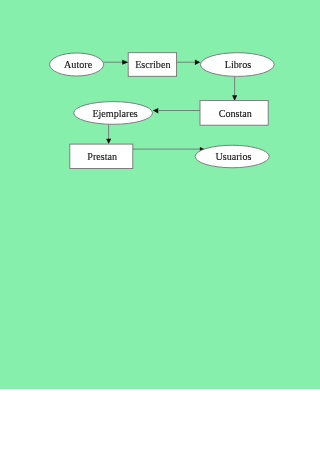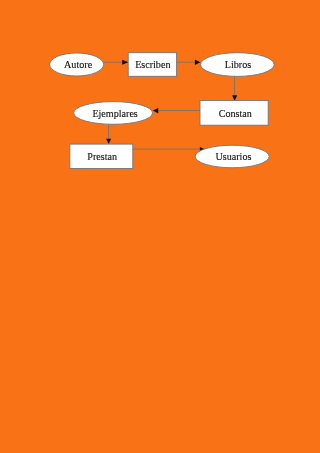--- a/index.html
+++ b/index.html
@@ -1,18 +1,18 @@
 <!DOCTYPE html>
 <html><head>
 <meta charset="utf-8">
 <style>
   html,body{margin:0;padding:0;}
   body{width:320px;height:453px;background:#ffffff;overflow:hidden;
        font-family:"Liberation Serif",serif;}
-  #canvas{position:relative;width:320px;height:453px;background:#f97316;}
+  #canvas{position:relative;width:320px;height:389px;background:#86efac;}
   svg#er{position:absolute;left:0;top:0;display:block;}
   .nodetext{font-family:"Liberation Serif",serif;font-size:10.1px;fill:#111111;
             text-anchor:middle;stroke:#111111;stroke-width:0.12;
             paint-order:stroke fill;}
   .shape{fill:#ffffff;stroke:#737373;stroke-width:0.9;}
   .conn-line{stroke:#737373;stroke-width:0.9;fill:none;}
   .arrowhead{fill:#111111;stroke:none;}
 </style>
 </head>
 <body>

